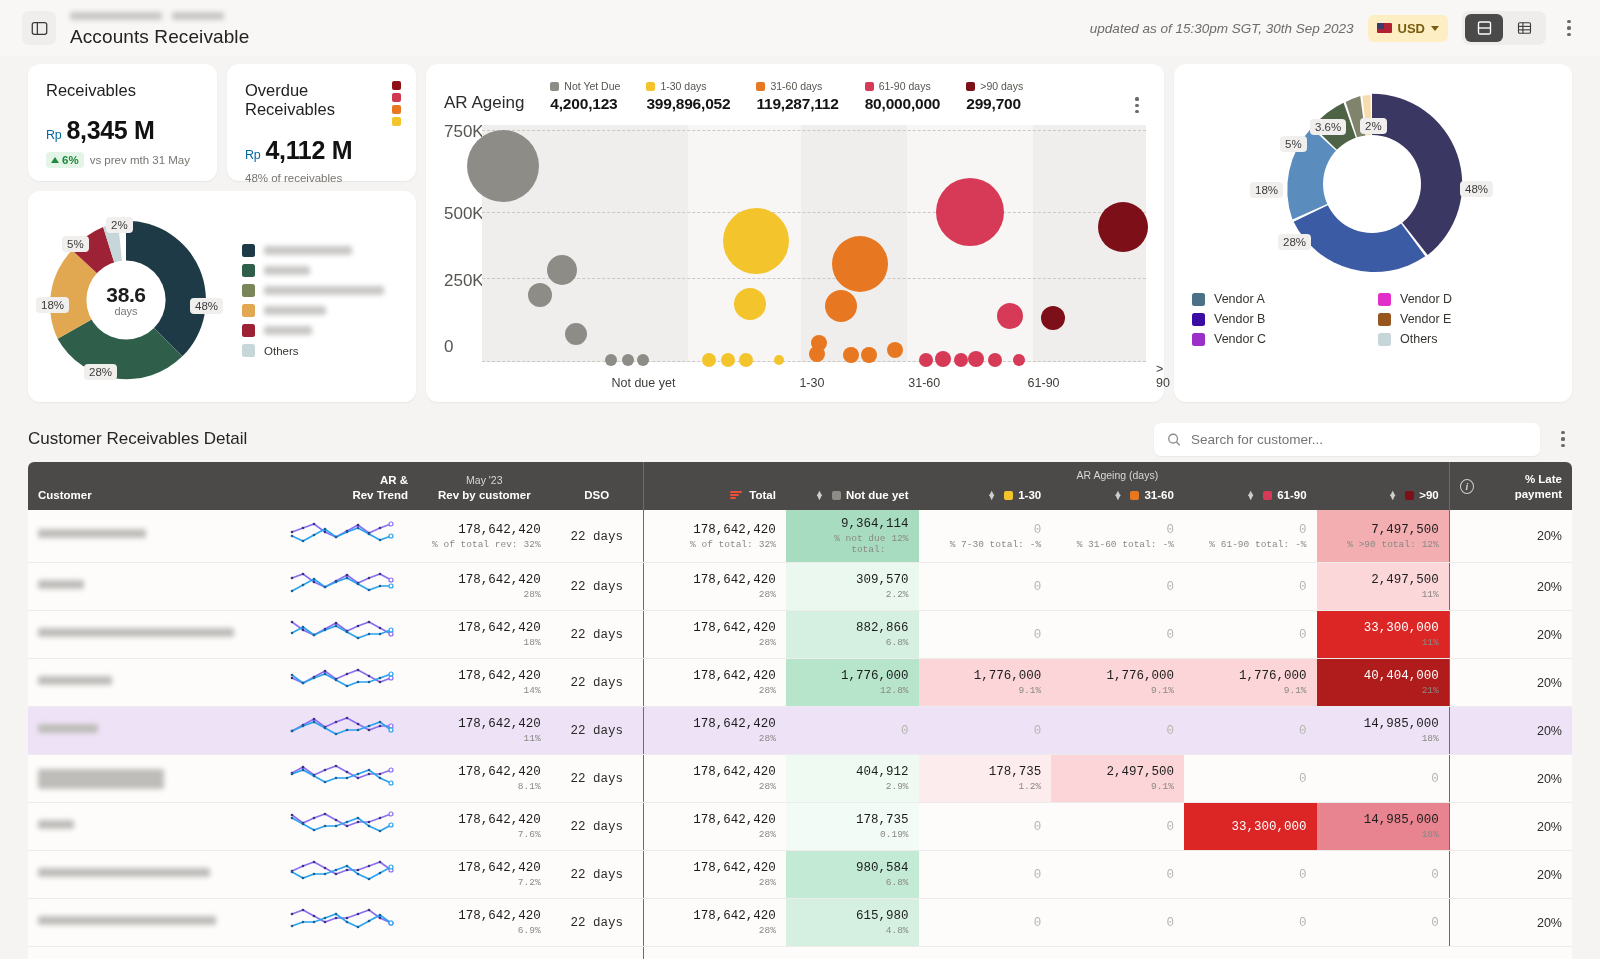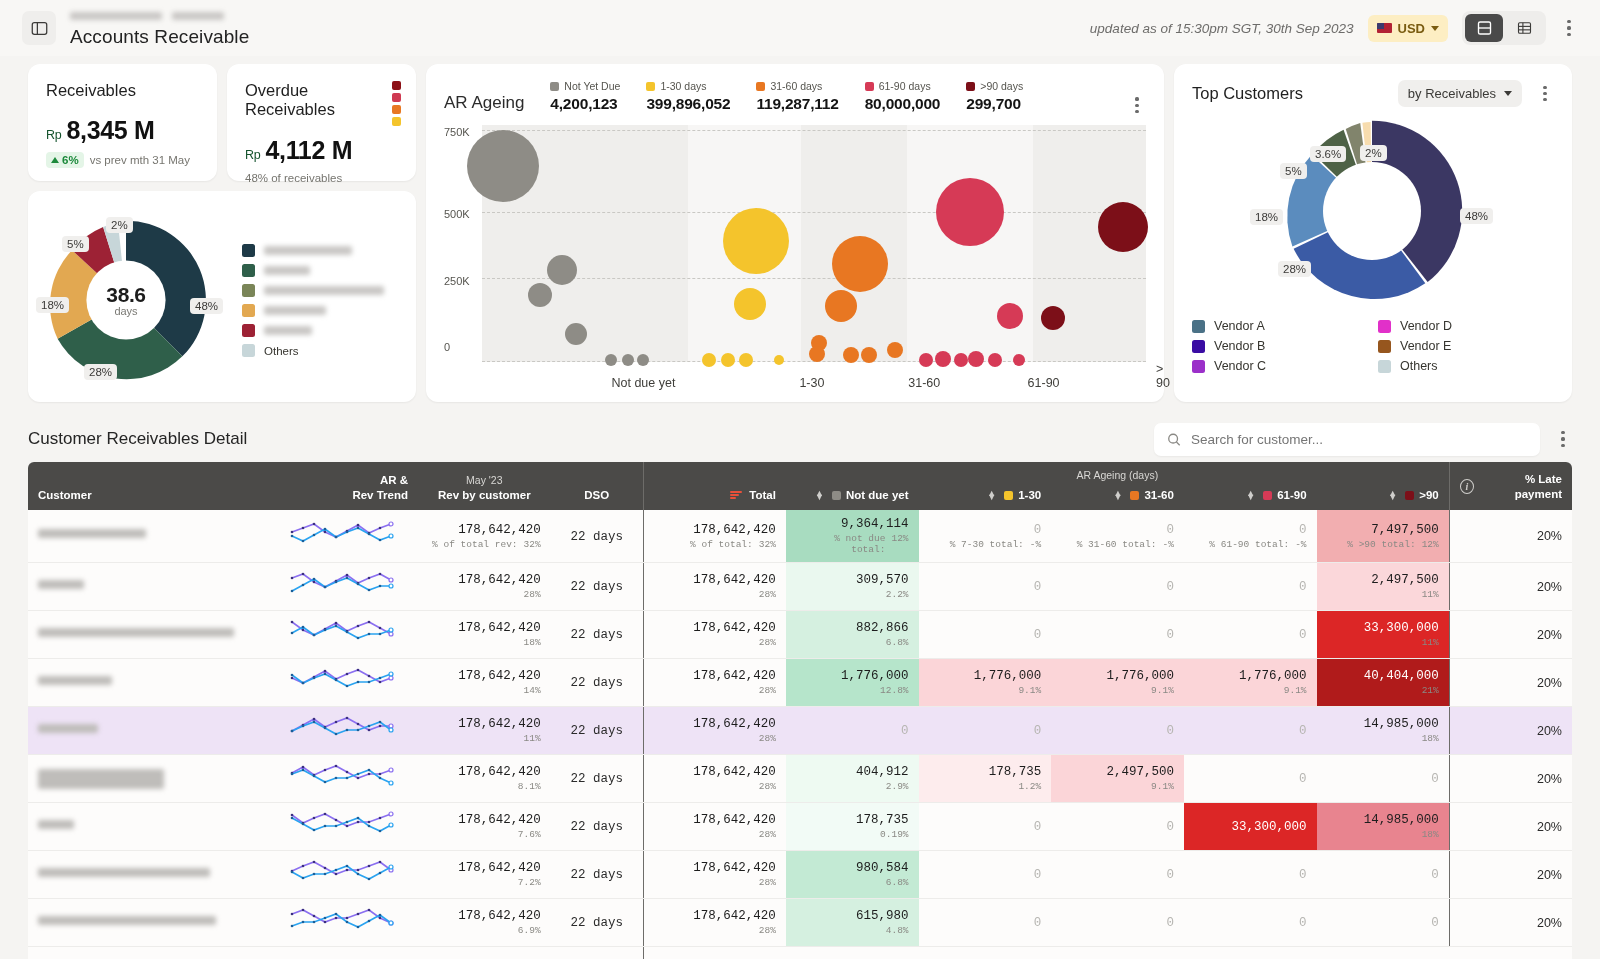--- a/index.html
+++ b/index.html
@@ -51,21 +51,21 @@
   .kebab span { width: 3.2px; height: 3.2px; border-radius: 50%; background: #6a6a6a; display: block; }
 
   
   #dash { padding: 8px 28px 0 28px; display: flex; gap: 10px; height: 346px; }
   .card { background: #fff; border-radius: 12px; box-shadow: 0 1px 2px rgba(0,0,0,.06); }
   .col-left { width: 388px; display: flex; flex-direction: column; gap: 10px; }
   .kpi-row { display: flex; gap: 10px; height: 117px; }
   .kpi { flex: 1; padding: 17px 18px; position: relative; }
   .kpi-title { font-size: 16.5px; font-weight: 400; color: #1f1f1f; line-height: 1.18; }
   .kpi-val { margin-top: 16px; font-size: 25px; font-weight: bold; color: #111; letter-spacing: -.3px; display: flex; align-items: baseline; gap: 5px; }
-  .kpi-cur { font-size: 12.5px; font-weight: normal; color: #14532d; }
+  .kpi-cur { font-size: 12.5px; font-weight: normal; color: #0369a1; }
   .kpi-sub { margin-top: 7px; font-size: 11.5px; color: #76756f; display: flex; align-items: center; gap: 6px; }
   .delta { background: #e4f5e7; color: #1d8a3c; font-weight: bold; border-radius: 4px; padding: 2px 5px; display: flex; align-items: center; gap: 3px; font-size: 11.5px;}
   .tri-up { width:0;height:0;border-left:4px solid transparent;border-right:4px solid transparent;border-bottom:6px solid #1d8a3c; }
   .swatches { position: absolute; right: 15px; top: 17px; display: flex; flex-direction: column; gap: 3px; }
   .swatches i { width: 9px; height: 9px; border-radius: 2px; display: block; }
 
   .dso-card { flex: 1; padding: 15px 18px; position: relative; overflow: hidden; }
   .card-head { display: flex; align-items: center; }
   .card-head h3 { font-size: 16.5px; font-weight: 400; color: #1f1f1f; }
   .head-icons { margin-left: auto; display: flex; align-items: center; gap: 12px; }
@@ -79,21 +79,21 @@
 
   
   .col-mid { flex: 1; padding: 16px 18px 8px 18px; display: flex; flex-direction: column; }
   .ageing-head { display: flex; align-items: flex-end; gap: 26px; }
   .ageing-head h3 { font-size: 17px; font-weight: 400; white-space: nowrap; margin-top: 6px; }
   .ageing-stats { display: flex; gap: 26px; flex: 1; }
   .astat-lab { font-size: 10.5px; color: #56554f; display: flex; align-items: center; gap: 5px; }
   .astat-lab i { width: 9px; height: 9px; border-radius: 2px; display: inline-block; }
   .astat-val { font-size: 15.5px; font-weight: bold; color: #141414; margin-top: 3px; letter-spacing: -.2px; }
   .plot { flex: 1; position: relative; margin-top: 12px; }
-  .y-lab { position: absolute; left: 0; font-size: 11px; color: #56554f; transform: translateY(-50%); }
+  .y-lab { position: absolute; left: 0; font-size: 17px; color: #56554f; transform: translateY(-50%); }
   .plot-area { position: absolute; left: 38px; right: 0; top: 0; bottom: 32px; }
   .band { position: absolute; top: 0; bottom: 0; }
   .gridline { position: absolute; left: 0; right: 0; border-top: 1px dashed #c9c8c4; }
   .bub { position: absolute; border-radius: 50%; transform: translate(-50%,50%); }
   .x-lab { position: absolute; bottom: 4px; font-size: 12.5px; color: #3f3e3a; transform: translateX(-50%); }
 
   
   .col-right { width: 398px; padding: 16px 18px; }
   .pill-select {
     background: #f0efed; border-radius: 7px; font-size: 13px; color: #3b3a37;
@@ -375,32 +375,20 @@
 
       <div class="x-lab" style="left:calc(38px + 23%)">Not due yet</div>
       <div class="x-lab" style="left:calc(38px + 47%)">1-30</div>
       <div class="x-lab" style="left:calc(38px + 63%)">31-60</div>
       <div class="x-lab" style="left:calc(38px + 80%)">61-90</div>
       <div class="x-lab" style="left:calc(38px + 97%)">&gt; 90</div>
     </div>
   </div>
 
   <div class="card col-right">
-    <div class="card-head">
-      <h3>Top Customers</h3>
-      <div class="pill-select">
-        <span>by Receivables</span>
-        <span class="caret"></span>
-      </div>
-      <div class="kebab" style="margin-left:14px">
-          <span></span>
-          <span></span>
-          <span></span>
-        </div>
-    </div>
 
     <div style="position:relative;height:200px;margin-top:6px">
       <svg viewBox="0 0 100 100" style="width:196px;height:196px;position:absolute;left:82px;top:0">
         <path d="M50 50 L50 4 A46 46 0 0 1 78.4 86.2 Z" fill="#3b3763"></path>
         <path d="M50 50 L77.2 86.9 A46 46 0 0 1 10.0 69.3 Z" fill="#3b5ba5"></path>
         <path d="M50 50 L9.4 68.1 A46 46 0 0 1 19.1 21.4 Z" fill="#5b8cbe"></path>
         <path d="M50 50 L19.9 20.6 A46 46 0 0 1 35.5 8.5 Z" fill="#4e6246"></path>
         <path d="M50 50 L36.6 8.1 A46 46 0 0 1 44.0 5.1 Z" fill="#81846c"></path>
         <path d="M50 50 L45.1 5.0 A46 46 0 0 1 49.3 4.6 Z" fill="#f7dcae"></path>
         <circle cx="50" cy="50" r="25" fill="#fff"></circle>

